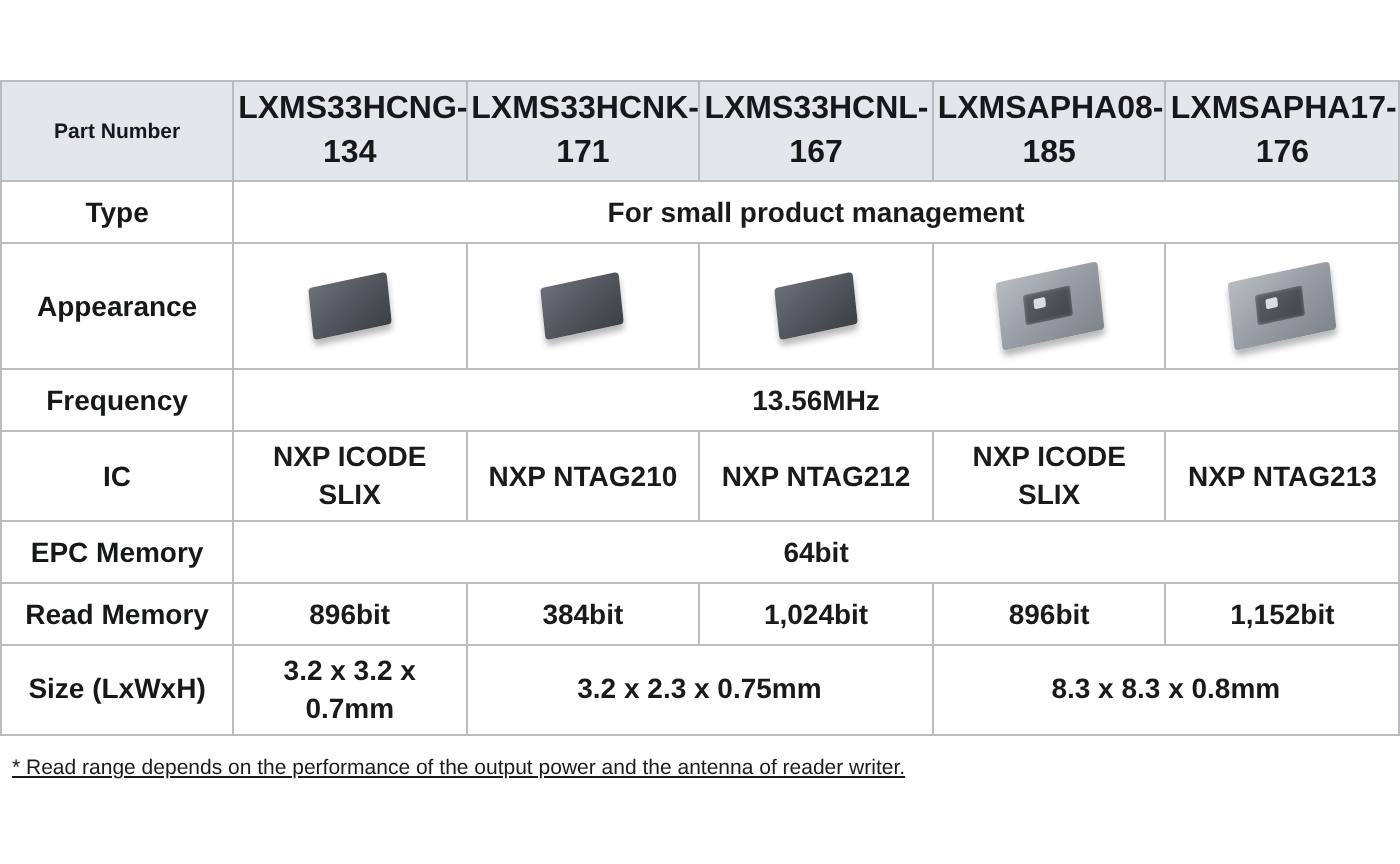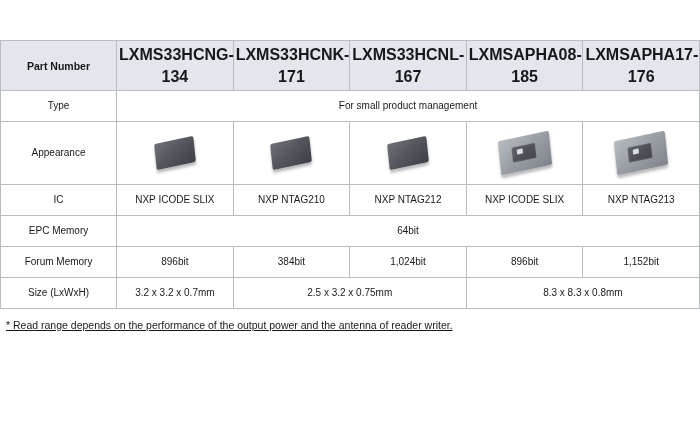--- a/index.html
+++ b/index.html
@@ -23,25 +23,25 @@
   }
   table.spec {
     border-collapse: collapse;
     width: 700px;
     table-layout: fixed;
   }
   table.spec td, table.spec th {
     border: 1px solid #b9bcc0;
     text-align: center;
     vertical-align: middle;
-    font-size: 10px;
+    font-size: 14px;
     line-height: 1.35;
     padding: 3px 2px;
     background: #ffffff;
-    font-weight: normal;
+    font-weight: bold;
   }
   col.label-col { width: 116px; }
   col.part-col { width: 116.5px; }
 
   
   tr.header-row td, tr.header-row th {
     background: #e3e6ea;
     font-weight: bold;
     font-size: 10.5px;
     height: 26px;
@@ -193,48 +193,52 @@
                 <div class="body">
                   <div class="inner"></div>
                   <div class="dot"></div>
                 </div>
               </div>
           </div>
         </td>
       </tr>
 
 
+      <tr class="r-freq">
+        <td class="rowlabel">Frequency</td>
+        <td class="merged" colspan="5">13.56MHz</td>
+      </tr>
 
       <tr class="r-ic">
         <td class="rowlabel">IC</td>
         <td>NXP ICODE SLIX</td>
         <td>NXP NTAG210</td>
         <td>NXP NTAG212</td>
         <td>NXP ICODE SLIX</td>
         <td>NXP NTAG213</td>
       </tr>
 
       <tr class="r-epc">
         <td class="rowlabel">EPC Memory</td>
         <td class="merged" colspan="5">64bit</td>
       </tr>
 
       <tr class="r-user">
-        <td class="rowlabel">Forum Memory</td>
+        <td class="rowlabel">Read Memory</td>
         <td>896bit</td>
         <td>384bit</td>
         <td>1,024bit</td>
         <td>896bit</td>
         <td>1,152bit</td>
       </tr>
 
       <tr class="r-size">
         <td class="rowlabel">Size (LxWxH)</td>
         <td>3.2 x 3.2 x 0.7mm</td>
-        <td colspan="2">2.5 x 3.2 x 0.75mm</td>
+        <td colspan="2">3.2 x 2.3 x 0.75mm</td>
         <td colspan="2">8.3 x 8.3 x 0.8mm</td>
       </tr>
 
     </tbody>
   </table>
 
   <div class="footnote">* Read range depends on the performance of the output power and the antenna of reader writer.</div>
 </div>
 
 </body></html>

